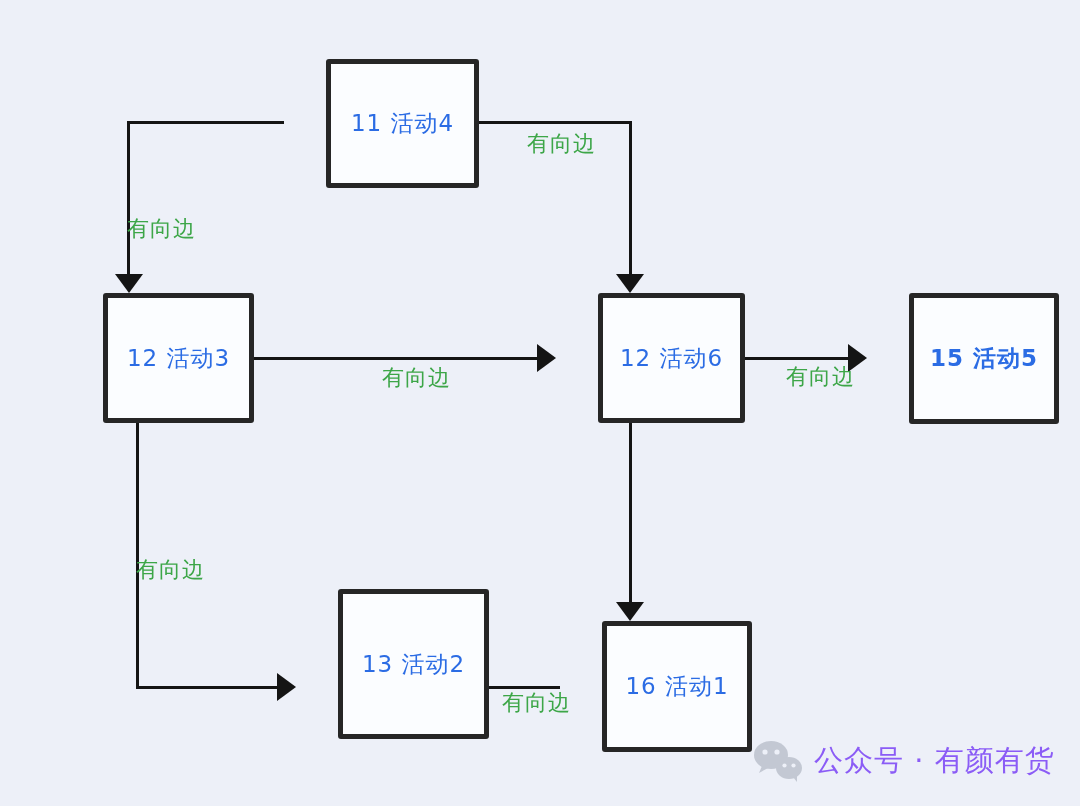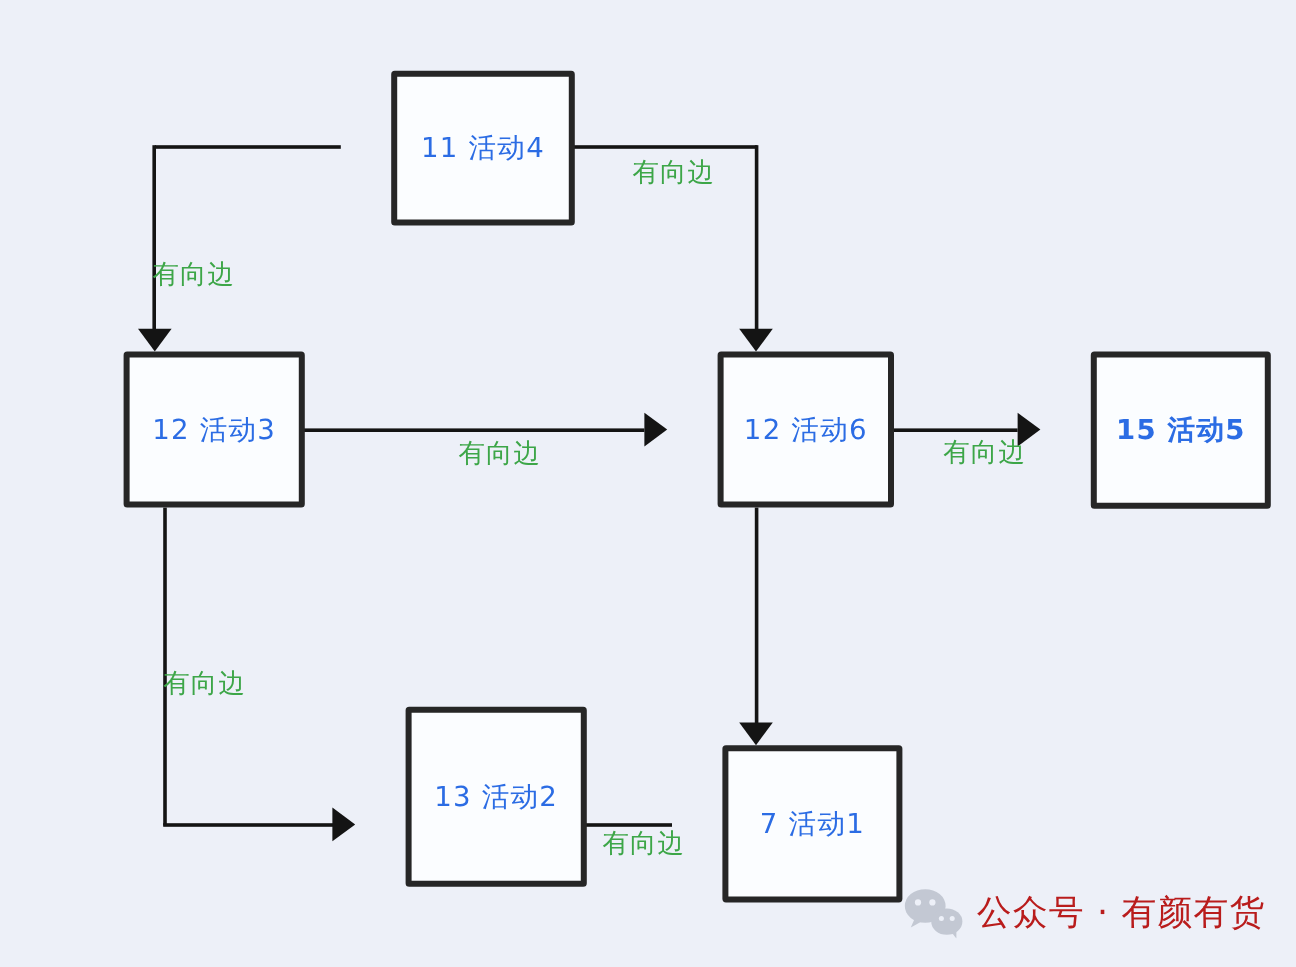--- a/index.html
+++ b/index.html
@@ -48,21 +48,21 @@
   .e6v{left:136px;top:423px;width:3px;height:265px;}
   .e6h{left:136px;top:686px;width:142px;height:3px;}
   .a6 {left:277px;top:673px;}
   .l6 {left:136px;top:555px;}
   
   .e7 {left:466px;top:686px;width:94px;height:3px;}
   .a7 {left:447px;top:673px;}
   .l7 {left:502px;top:688px;}
   
   .watermark{position:absolute;left:752px;top:740px;display:flex;align-items:center;
-             gap:10px;color:#b91c1c;font-size:29px;letter-spacing:1px;z-index:4;white-space:nowrap;}
+             gap:10px;color:#8b5cf6;font-size:29px;letter-spacing:1px;z-index:4;white-space:nowrap;}
   .wm-icon{flex:0 0 auto;display:block;}
 </style>
 </head>
 <body>
 
 <div class="canvas">
 
   <div>
     <div class="line e1h"></div>
     <div class="line e1v"></div>
@@ -105,21 +105,21 @@
     <div class="line e7"></div>
     <div class="arrow left a7"></div>
     <span class="elabel l7">有向边</span>
   </div>
 
   <div class="node n11">11 活动4</div>
   <div class="node n10">12 活动3</div>
   <div class="node n12">12 活动6</div>
   <div class="node n15">15 活动5</div>
   <div class="node n13">13 活动2</div>
-  <div class="node n14">7 活动1</div>
+  <div class="node n14">16 活动1</div>
 
   <div class="watermark">
     <svg class="wm-icon" width="52" height="42" viewBox="0 0 52 42" aria-hidden="true">
       <g fill="#c3c8d3">
         <ellipse cx="19" cy="15" rx="17" ry="14"></ellipse>
         <path d="M10 26 L7 33 L16 28 Z"></path>
         <ellipse cx="37" cy="28" rx="13" ry="11"></ellipse>
         <path d="M41 37 L45 42 L45 35 Z"></path>
       </g>
       <g fill="#edf0f8">

